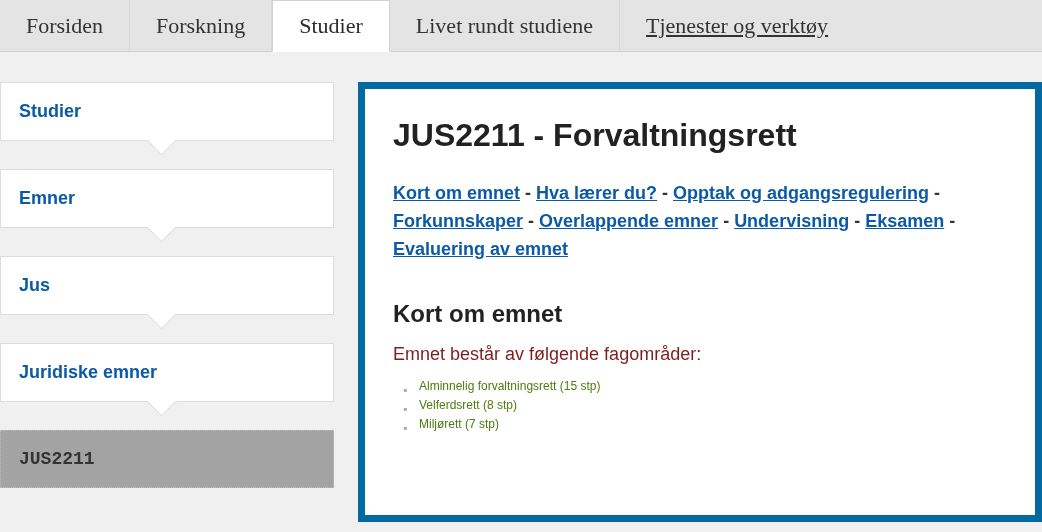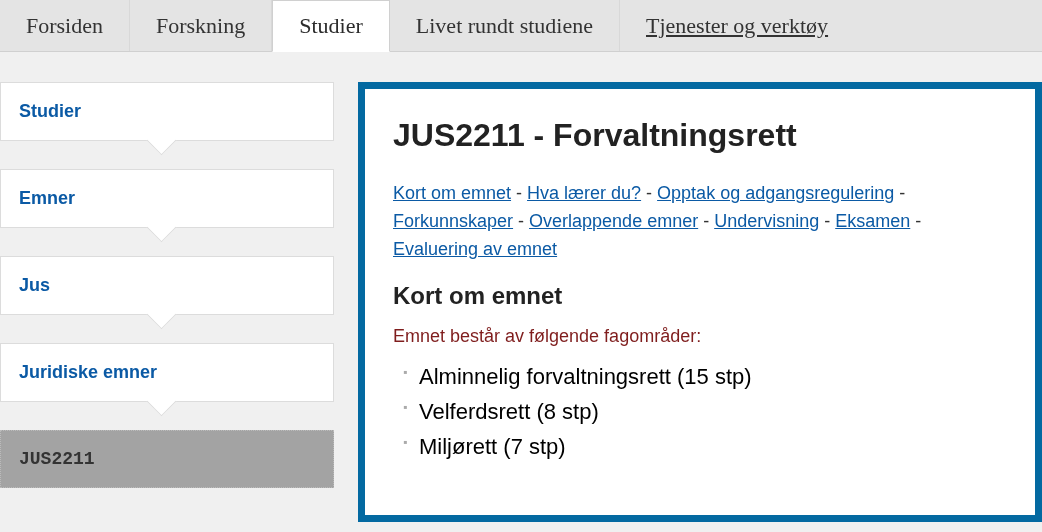--- a/index.html
+++ b/index.html
@@ -96,21 +96,22 @@
   }
   h1.page-title {
     font-size: 32px;
     font-weight: bold;
     color: #222;
     margin-bottom: 26px;
   }
   .anchor-links {
     font-size: 18px;
     line-height: 1.55;
-    margin-bottom: 18px;
+    margin-bottom: 36px;
+    font-weight: bold;
   }
   .anchor-links a {
     color: #0b5aa5;
     text-decoration: underline;
   }
   .anchor-links .sep {
     color: #333;
   }
   h2.section-title {
     font-size: 24px;
@@ -121,22 +122,22 @@
   p.body-text {
     font-size: 18px;
     margin-bottom: 12px;
     color: #7f1d1d;
   }
   ul.bullets {
     list-style: none;
     padding-left: 10px;
   }
   ul.bullets li {
-    font-size: 22px;
-    color: #000000;
+    font-size: 12px;
+    color: #4d7c0f;
     line-height: 1.6;
     position: relative;
     padding-left: 16px;
   }
   ul.bullets li::before {
     content: "▪";
     color: #aaa;
     position: absolute;
     left: 0;
     font-size: 12px;

